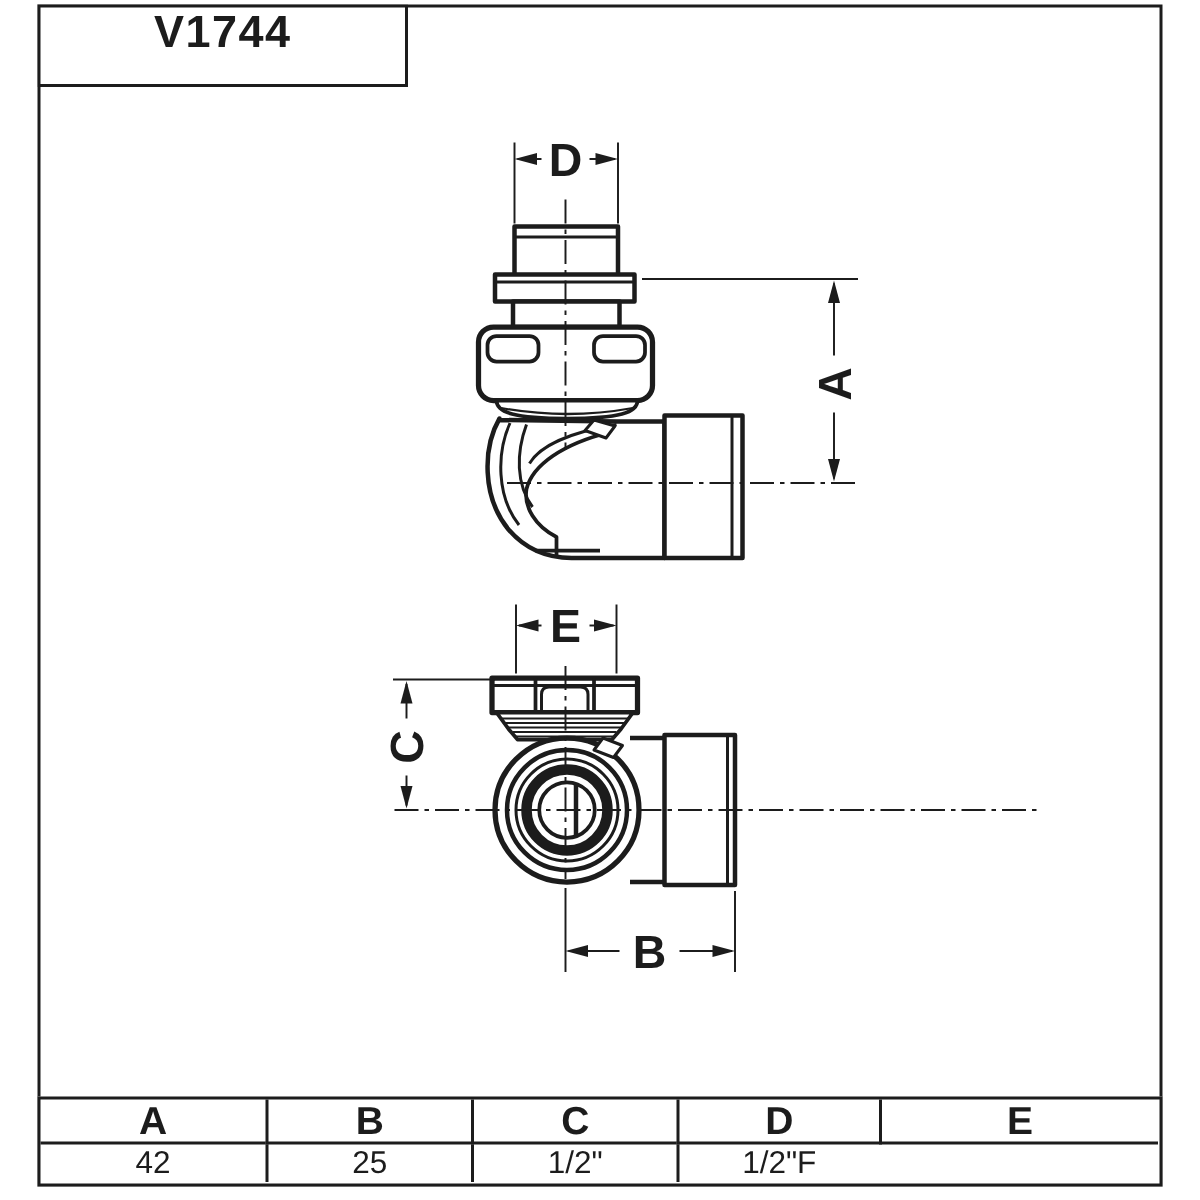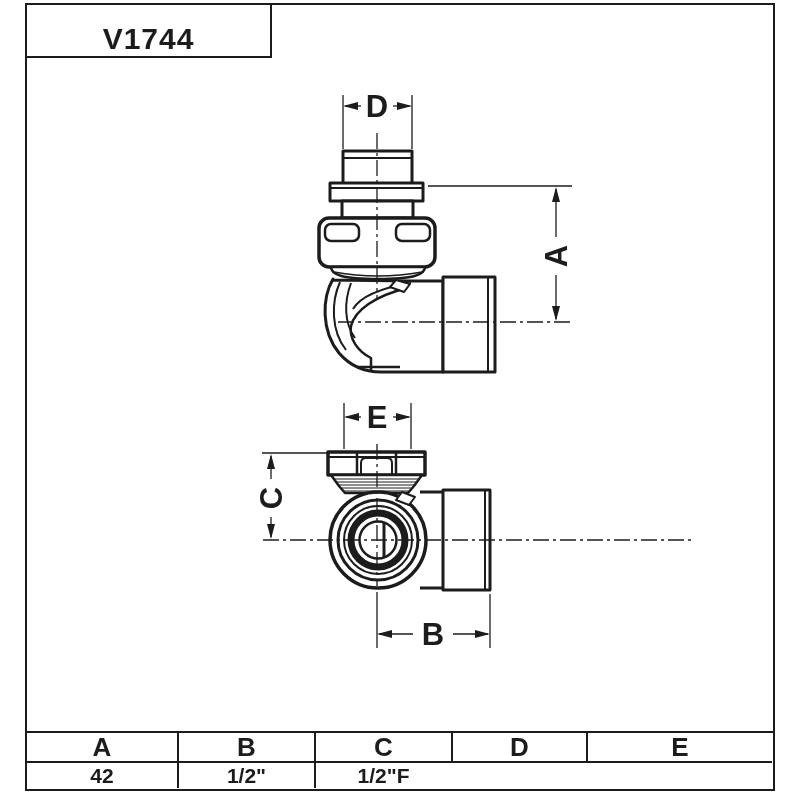--- a/index.html
+++ b/index.html
@@ -7,34 +7,34 @@
     position:relative;width:800px;height:800px;background:#ffffff;
     font-family:"Liberation Sans", sans-serif;color:#1c1c1c;overflow:hidden;
   }
   .sheet-border{
     position:absolute;left:25px;top:3px;width:750px;height:788px;
     border:2.5px solid #1c1c1c;box-sizing:border-box;
   }
   .title-box{
     position:absolute;left:25px;top:3px;width:247px;height:55px;
     border:2.5px solid #1c1c1c;box-sizing:border-box;background:#ffffff;
-    display:flex;align-items:flex-end;justify-content:center;
+    display:flex;align-items:flex-start;justify-content:center;
     font-weight:bold;font-size:30px;letter-spacing:1px;
   }
   .drawing-svg{position:absolute;left:0;top:0;width:800px;height:800px;}
   .spec-table{
     position:absolute;left:25px;top:731px;width:750px;height:60px;
     border:2.5px solid #1c1c1c;box-sizing:border-box;background:#ffffff;
   }
   .spec-row{display:grid;grid-template-columns:150px 137px 137px 135px 186px;}
   .spec-row.header .cell{
     height:30px;box-sizing:border-box;border-bottom:2.5px solid #1c1c1c;
     font-weight:bold;font-size:26px;
   }
-  .spec-row.values .cell{height:25px;box-sizing:border-box;font-weight:bold;font-size:21px;}
+  .spec-row.values .cell{height:25px;box-sizing:border-box;font-weight:normal;font-size:21px;}
   .cell{
     display:flex;align-items:center;justify-content:center;
     border-left:2.5px solid #1c1c1c;
   }
   .cell:first-child{border-left:none;}
   
   .s12{stroke-width:1.2}.s15{stroke-width:1.5}.s2{stroke-width:2}
   .s25{stroke-width:2.5}.s3{stroke-width:3}.s35{stroke-width:3.5}
   .dim{stroke-width:1.3}
   .cl{stroke-width:1.3;stroke-dasharray:16 4 3 4}
@@ -174,18 +174,19 @@
   <div class="spec-table">
     <div class="spec-row header">
       <div class="cell">A</div>
       <div class="cell">B</div>
       <div class="cell">C</div>
       <div class="cell">D</div>
       <div class="cell">E</div>
     </div>
     <div class="spec-row values">
       <div class="cell">42</div>
+      <div class="cell">25</div>
       <div class="cell">1/2"</div>
       <div class="cell">1/2"F</div>
     </div>
   </div>
 
 </div>
 
 </body></html>

